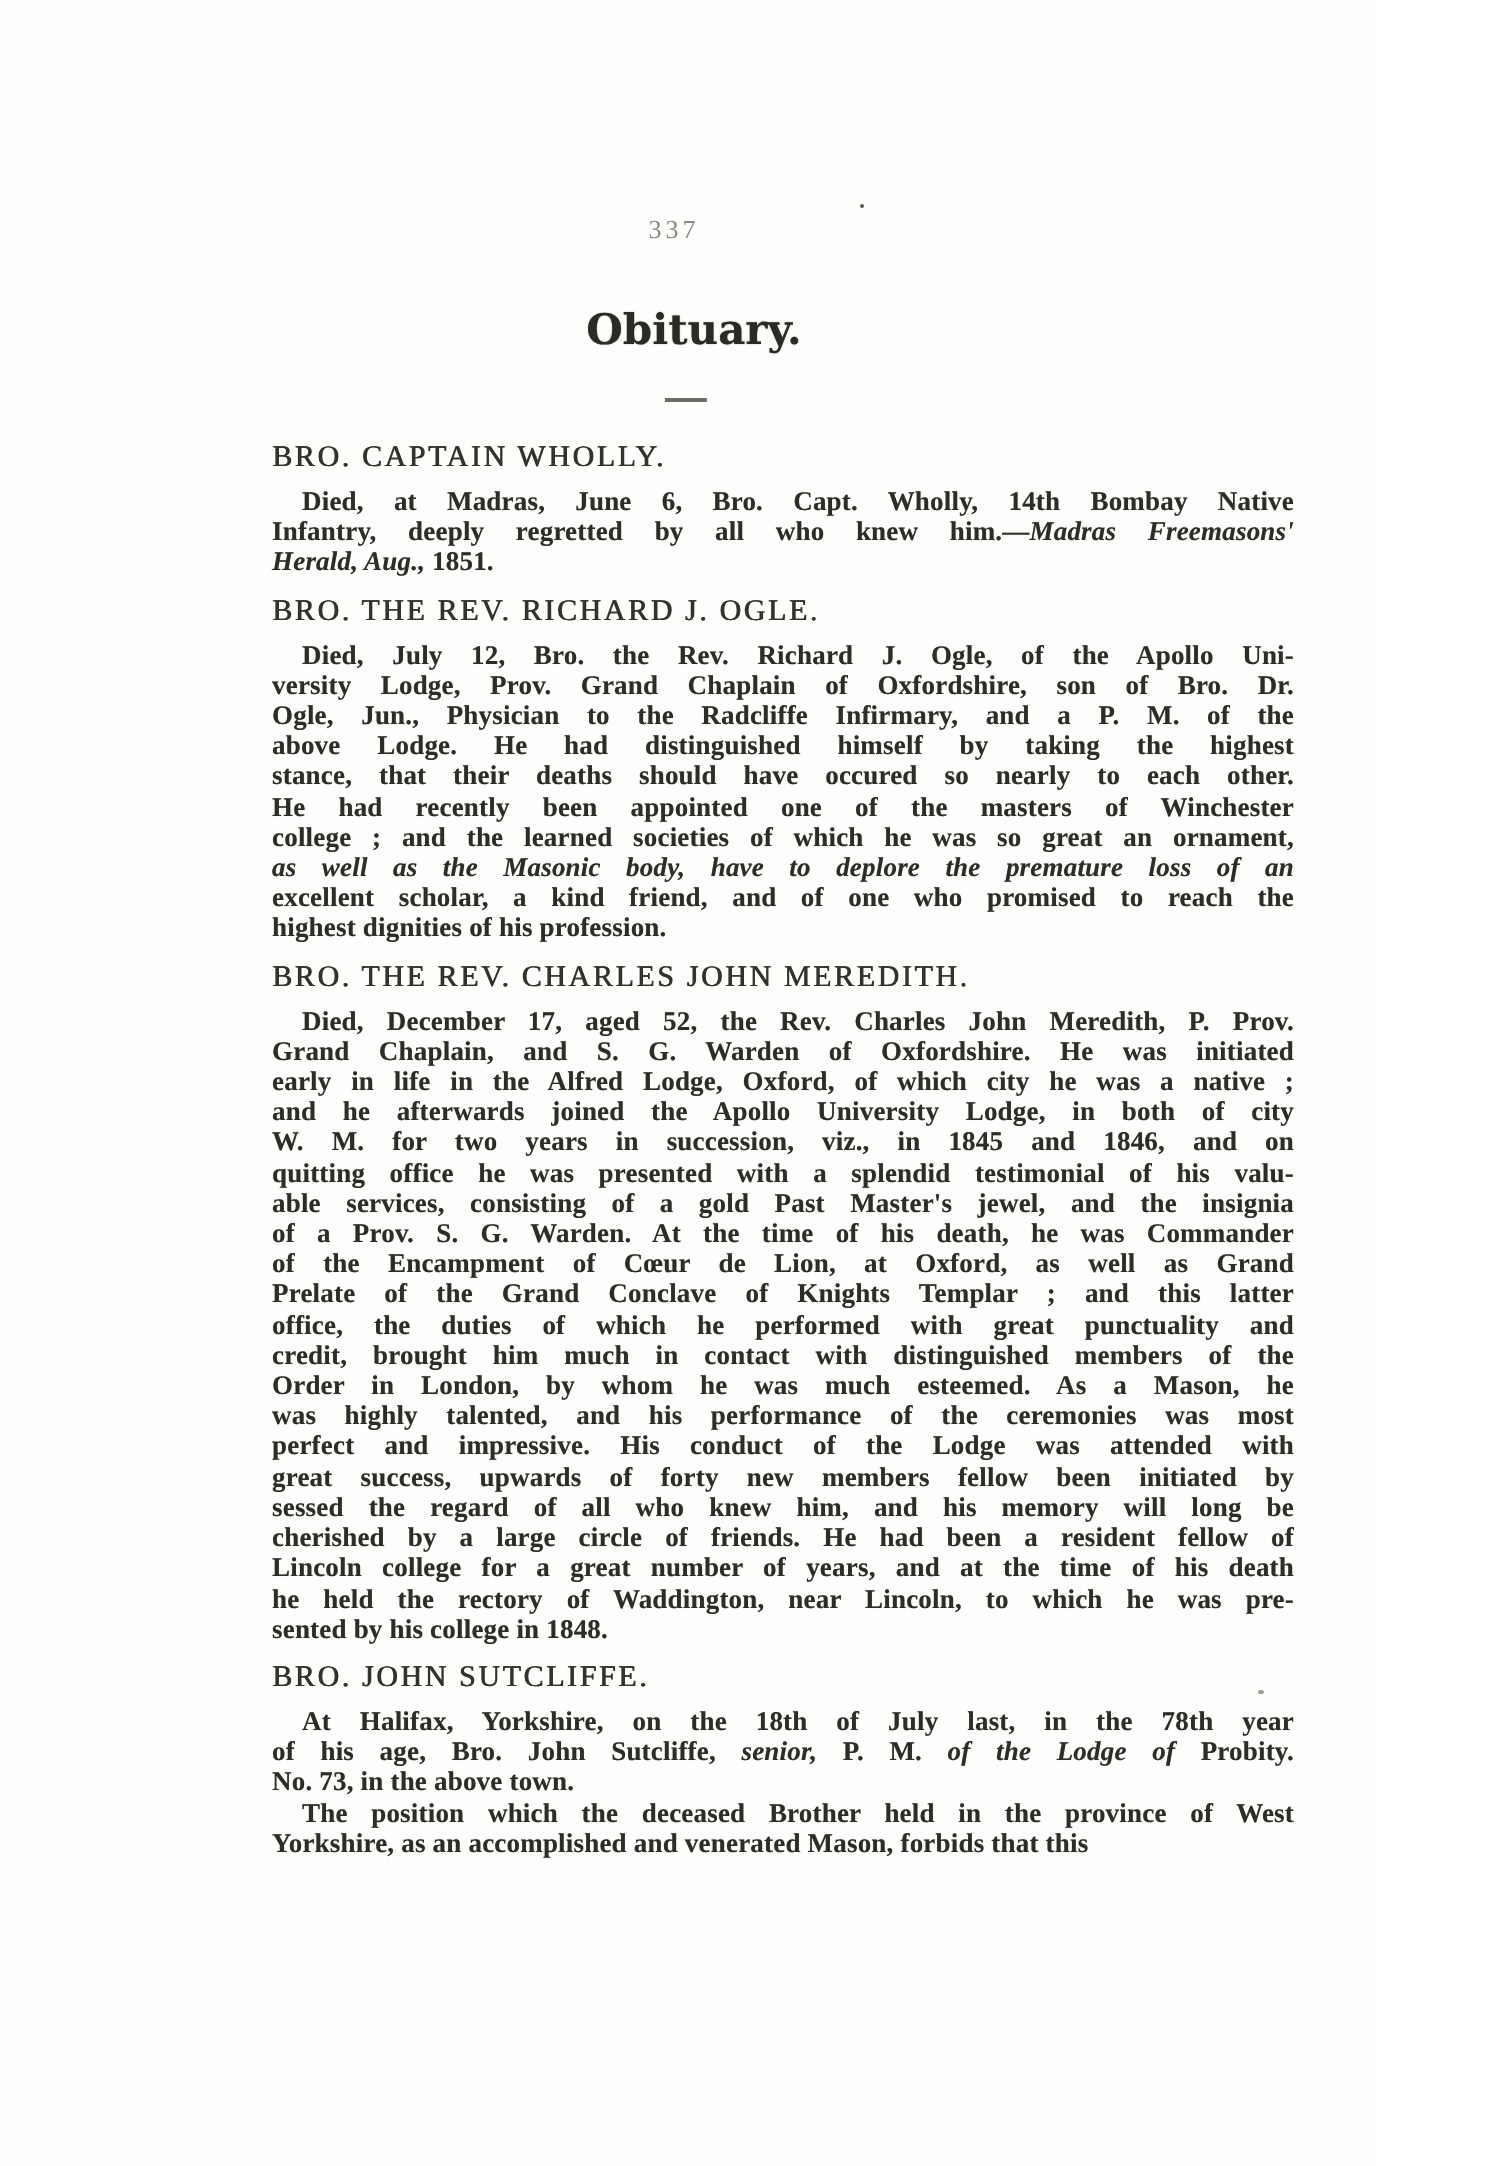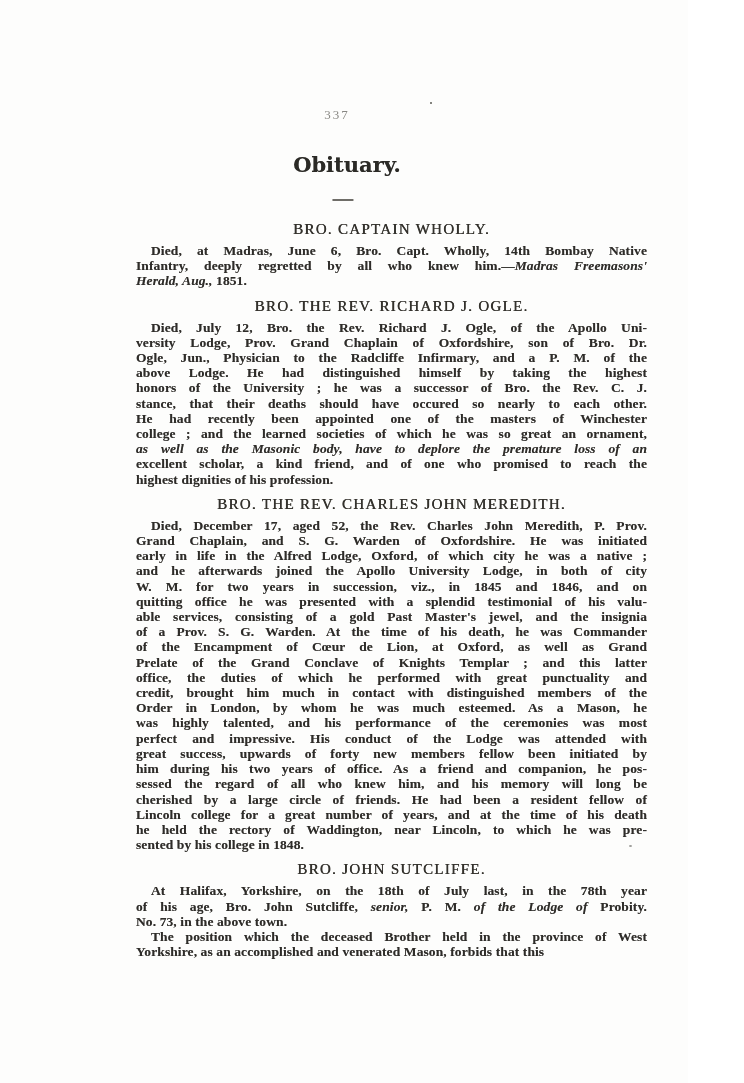--- a/index.html
+++ b/index.html
@@ -45,21 +45,21 @@
     width: 21px; height: 2px;
     background: #6f6d68;
   }
   .content {
     position: absolute;
     top: 221px; left: 136px;
     width: 511px;
   }
   .sec-heading {
     margin: 9px 0 6px;
-    text-align: center;
+    text-align: left;
     font-size: 15px;
     line-height: 16px;
     letter-spacing: 1.3px;
     color: #34322d;
     text-shadow: 0.35px 0 0 currentColor;
     white-space: nowrap;
   }
   .obit-section:first-child .sec-heading { margin-top: 0; }
   .para { margin: 0; }
   .line {
@@ -94,21 +94,20 @@
           <div class="line last"><span class="it">Herald, Aug.,</span><span> 1851.</span></div>
         </div>
       </section>
       <section class="obit-section">
         <div class="sec-heading">BRO. THE REV. RICHARD J. OGLE.</div>
         <div class="para">
           <div class="line first"><span>Died, July 12, Bro. the Rev. Richard J. Ogle, of the Apollo Uni-</span></div>
           <div class="line"><span>versity Lodge, Prov. Grand Chaplain of Oxfordshire, son of Bro. Dr.</span></div>
           <div class="line"><span>Ogle, Jun., Physician to the Radcliffe Infirmary, and a P. M. of the</span></div>
           <div class="line"><span>above Lodge.  He had distinguished himself by taking the highest</span></div>
-          <div class="line"><span>honors of the University ; he was a successor of Bro. the Rev. C. J.</span></div>
           <div class="line"><span>stance, that their deaths should have occured so nearly to each other.</span></div>
           <div class="line"><span>He had recently been appointed one of the masters of Winchester</span></div>
           <div class="line"><span>college ; and the learned societies of which he was so great an ornament,</span></div>
           <div class="line"><span class="it">as well as the Masonic body, have to deplore the premature loss of an</span></div>
           <div class="line"><span>excellent scholar, a kind friend, and of one who promised to reach the</span></div>
           <div class="line last"><span>highest dignities of his profession.</span></div>
         </div>
       </section>
       <section class="obit-section">
         <div class="sec-heading">BRO. THE REV. CHARLES JOHN MEREDITH.</div>
@@ -122,21 +121,20 @@
           <div class="line"><span>able services, consisting of a gold Past Master's jewel, and the insignia</span></div>
           <div class="line"><span>of a Prov. S. G. Warden.  At the time of his death, he was Commander</span></div>
           <div class="line"><span>of the Encampment of Cœur de Lion, at Oxford, as well as Grand</span></div>
           <div class="line"><span>Prelate of the Grand Conclave of Knights Templar ; and this latter</span></div>
           <div class="line"><span>office, the duties of which he performed with great punctuality and</span></div>
           <div class="line"><span>credit, brought him much in contact with distinguished members of the</span></div>
           <div class="line"><span>Order in London, by whom he was much esteemed.  As a Mason, he</span></div>
           <div class="line"><span>was highly talented, and his performance of the ceremonies was most</span></div>
           <div class="line"><span>perfect and impressive.  His conduct of the Lodge was attended with</span></div>
           <div class="line"><span>great success, upwards of forty new members fellow been initiated by</span></div>
-          <div class="line"><span>him during his two years of office.  As a friend and companion, he pos-</span></div>
           <div class="line"><span>sessed the regard of all who knew him, and his memory will long be</span></div>
           <div class="line"><span>cherished by a large circle of friends.  He had been a resident fellow of</span></div>
           <div class="line"><span>Lincoln college for a great number of years, and at the time of his death</span></div>
           <div class="line"><span>he held the rectory of Waddington, near Lincoln, to which he was pre-</span></div>
           <div class="line last"><span>sented by his college in 1848.</span></div>
         </div>
       </section>
       <section class="obit-section">
         <div class="sec-heading">BRO. JOHN SUTCLIFFE.</div>
         <div class="para">

